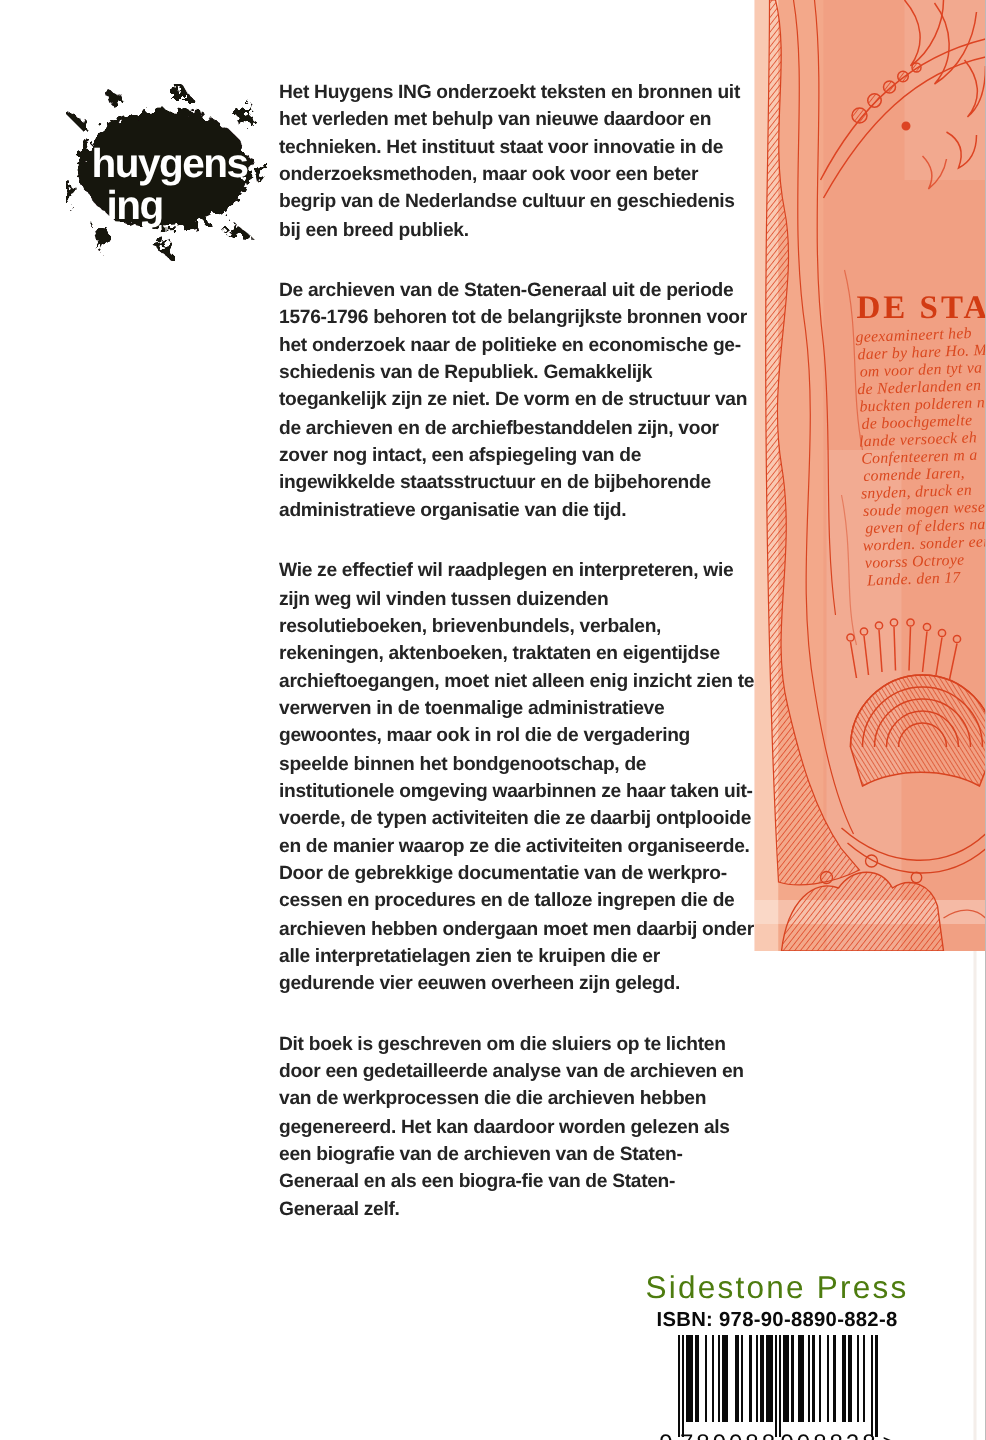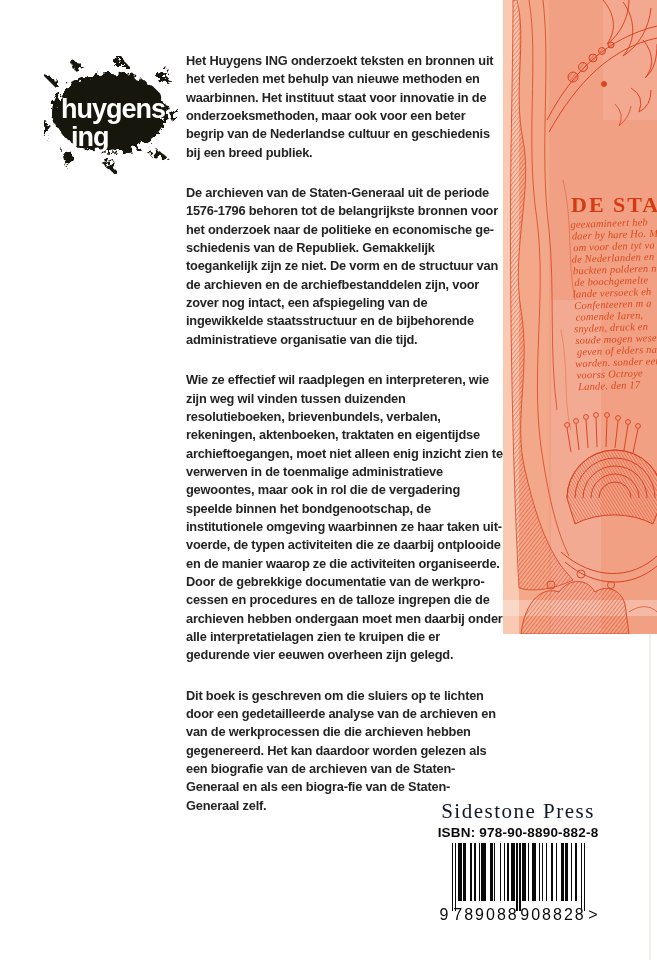--- a/index.html
+++ b/index.html
@@ -25,22 +25,22 @@
     font-size:22px; letter-spacing:2px; fill:#d23b13;
   }
   .script-line {
     font-family:"Liberation Serif", serif; font-style:italic;
     font-size:10.5px; letter-spacing:0.2px; fill:#da481f;
   }
   .edge-line { position:absolute; left:649px; top:634px; width:2px; height:326px; background:#f4eeea; }
   
   .publisher { position:absolute; left:408px; top:799px; width:220px; text-align:center; }
   .press {
-    font-family:Liberation Serif, serif; font-size:21px;
-    letter-spacing:1.5px; color:#0f172a; white-space:nowrap;
+    font-family:Liberation Sans, sans-serif; font-size:21px;
+    letter-spacing:1.5px; color:#4d7c0f; white-space:nowrap;margin-top:48px;
   }
   .isbn {
     margin-top:1px; font-weight:700; font-size:13.5px;
     letter-spacing:0.2px; color:#0a0a0a; white-space:nowrap;text-align:center;
   }
   .publisher svg { display:block; margin:3px auto 0 auto; }
   .bc-digit {
     font-family:"Liberation Sans", sans-serif; font-size:16px; fill:#0a0a0a;
   }
   .bc-group { letter-spacing:2px; }
@@ -74,21 +74,21 @@
         <path d="M30,98 L22,112 L18,96 Z" fill="#17120f"></path>
         <path d="M8,76 L-4,82 L4,66 Z" fill="#17120f"></path>
       </g>
       <text class="logo-text" x="17" y="62">huygens</text>
       <text class="logo-text" x="27" y="90">ing</text>
     </svg>
   </div>
 
   <div class="text-col">
 
-  <p class="para">Het Huygens ING onderzoekt teksten en bronnen uit het verleden met behulp van nieuwe methoden en waarbinnen. Het instituut staat voor innovatie in de onderzoeksmethoden, maar ook voor een beter begrip van de Nederlandse cultuur en geschiedenis bij een breed publiek.</p>
+  <p class="para">Het Huygens ING onderzoekt teksten en bronnen uit het verleden met behulp van nieuwe daardoor en technieken. Het instituut staat voor innovatie in de onderzoeksmethoden, maar ook voor een beter begrip van de Nederlandse cultuur en geschiedenis bij een breed publiek.</p>
       <p class="para">De archieven van de Staten-Generaal uit de periode 1576-1796 behoren tot de belangrijkste bronnen voor het onderzoek naar de politieke en economische ge-schiedenis van de Republiek. Gemakkelijk toegankelijk zijn ze niet. De vorm en de structuur van de archieven en de archiefbestanddelen zijn, voor zover nog intact, een afspiegeling van de ingewikkelde staatsstructuur en de bijbehorende administratieve organisatie van die tijd.</p>
       <p class="para">Wie ze effectief wil raadplegen en interpreteren, wie zijn weg wil vinden tussen duizenden resolutieboeken, brievenbundels, verbalen, rekeningen, aktenboeken, traktaten en eigentijdse archieftoegangen, moet niet alleen enig inzicht zien te verwerven in de toenmalige administratieve gewoontes, maar ook in rol die de vergadering speelde binnen het bondgenootschap, de institutionele omgeving waarbinnen ze haar taken uit-voerde, de typen activiteiten die ze daarbij ontplooide en de manier waarop ze die activiteiten organiseerde. Door de gebrekkige documentatie van de werkpro-cessen en procedures en de talloze ingrepen die de archieven hebben ondergaan moet men daarbij onder alle interpretatielagen zien te kruipen die er gedurende vier eeuwen overheen zijn gelegd.</p>
       <p class="para">Dit boek is geschreven om die sluiers op te lichten door een gedetailleerde analyse van de archieven en van de werkprocessen die die archieven hebben gegenereerd. Het kan daardoor worden gelezen als een biografie van de archieven van de Staten-Generaal en als een biogra-fie van de Staten-Generaal zelf.</p>
     </div>
 
   <div class="strip">
     <svg width="154" height="634" viewBox="0 0 154 634">
       <defs>
         <pattern id="hatch" width="3" height="3" patternUnits="userSpaceOnUse" patternTransform="rotate(38)">
           <path d="M0 0 L0 3" stroke="#dd4423" stroke-width="1"></path>

